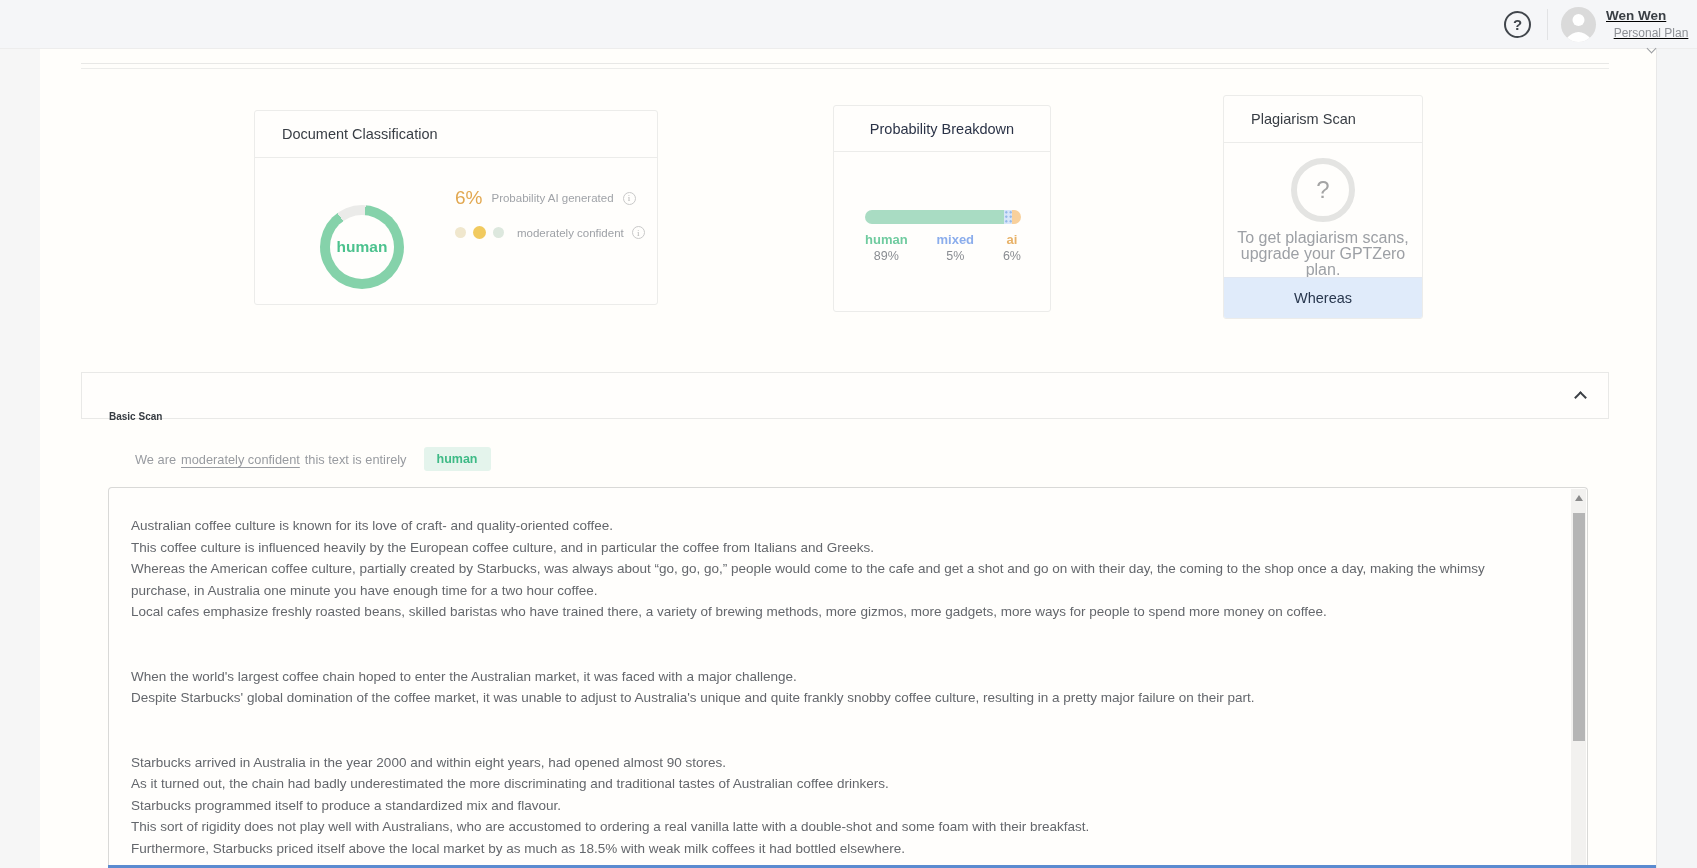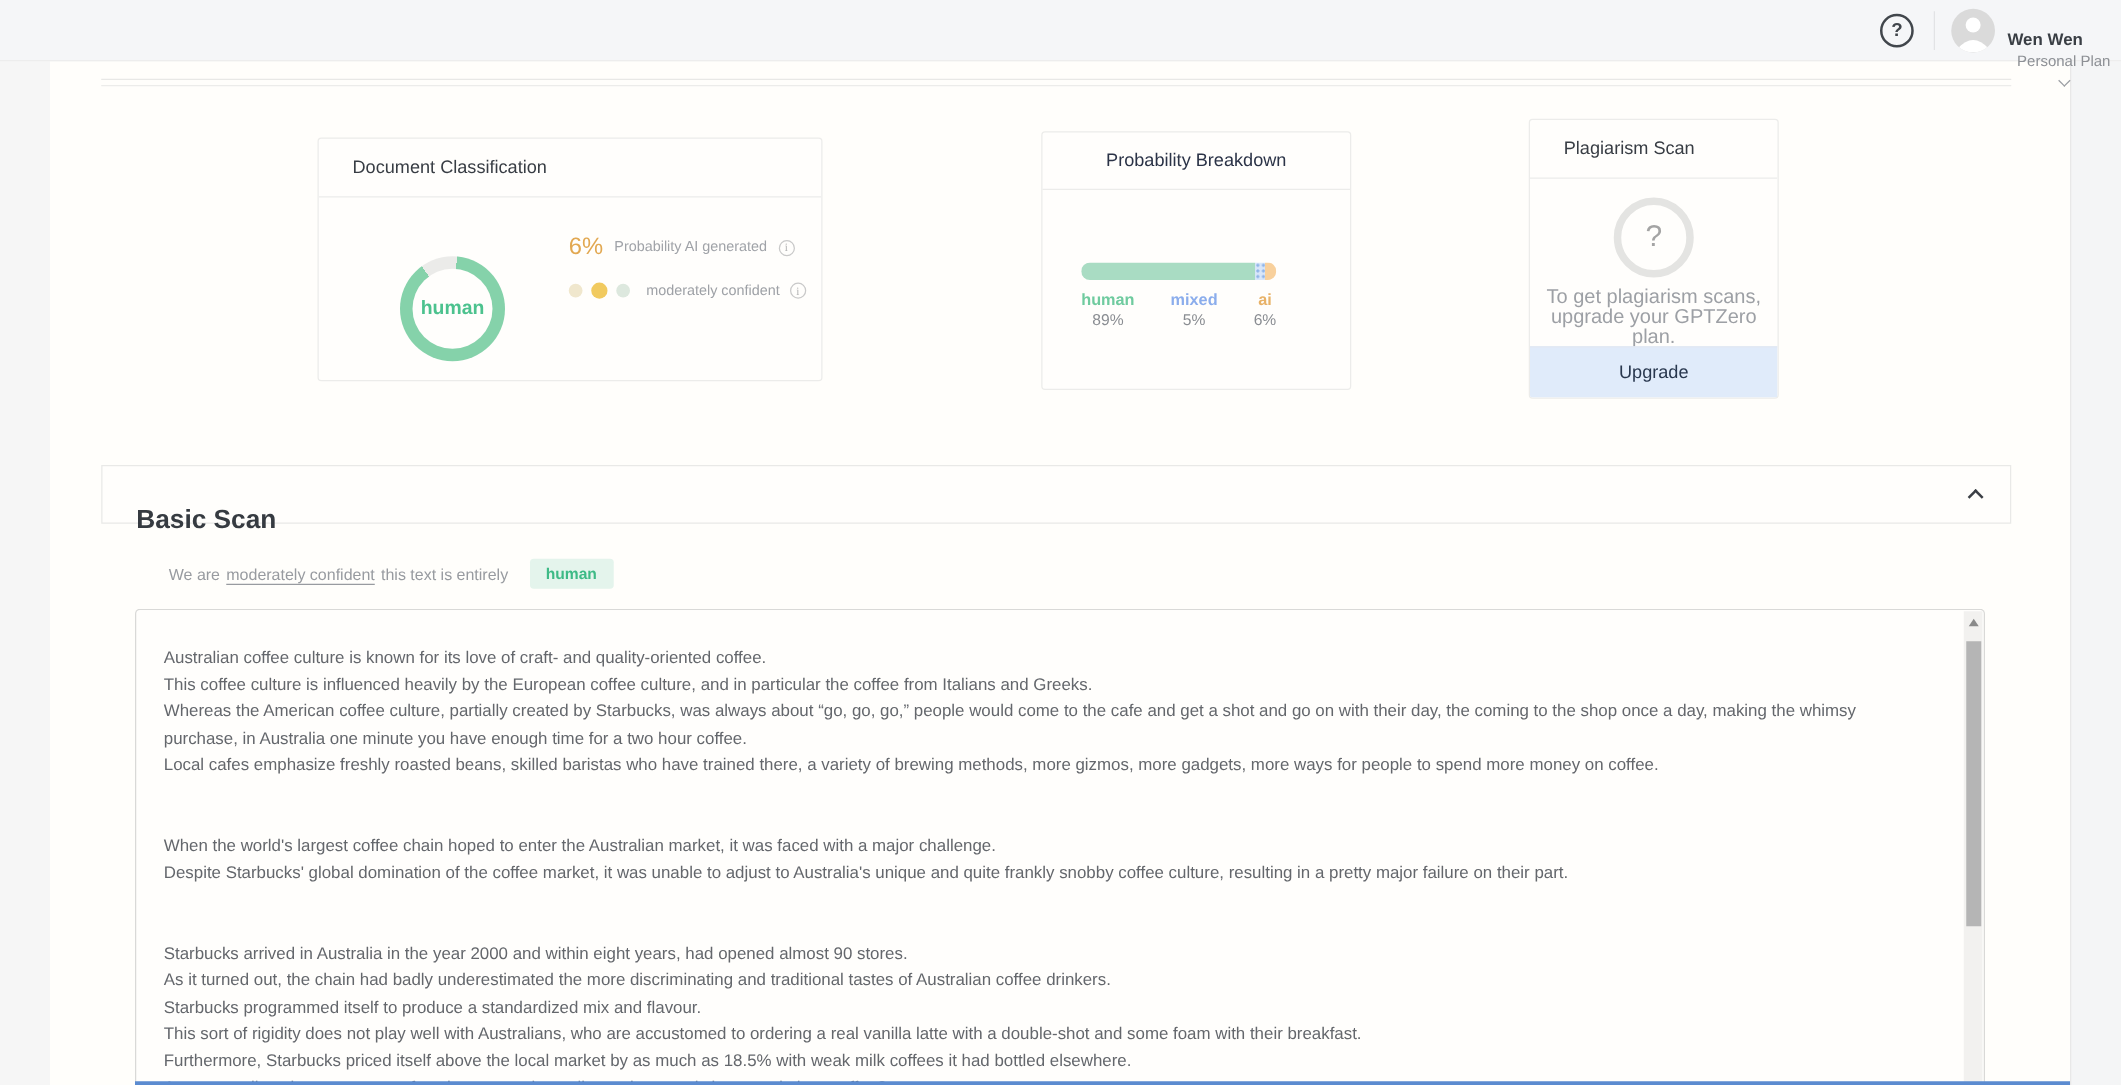--- a/index.html
+++ b/index.html
@@ -11,21 +11,21 @@
     background:#f5f6f8; border-bottom:1px solid #ededed; z-index:5; }
   .help-btn { position:absolute; left:1504px; top:11px; width:27px; height:27px;
     border:2px solid #41464c; border-radius:50%; color:#41464c; font-size:15px;
     font-weight:bold; display:flex; align-items:center; justify-content:center;
     cursor:pointer; background:transparent; }
   .topbar-divider { position:absolute; left:1547px; top:9px; width:1px; height:31px;
     background:#e2e3e5; }
   .avatar { position:absolute; left:1561px; top:7px; width:35px; height:35px;
     border-radius:50%; background:#dadada; overflow:hidden; }
   .avatar svg { width:35px; height:35px; display:block; }
-  .user-block { position:absolute; left:1606px; top:22px; width:90px; }
+  .user-block { position:absolute; left:1606px; top:6px; width:90px;text-decoration:underline; }
   .user-name { font-size:13.5px; font-weight:bold; color:#3a3f45; line-height:19px; white-space:nowrap; }
   .user-plan-row { display:flex; align-items:center; gap:6px; cursor:pointer;flex-direction:column; }
   .user-plan { font-size:12px; color:#8d9095; line-height:17px; white-space:nowrap; }
   .chev-down { width:7px; height:7px; border-left:1.5px solid #9a9da2; border-bottom:1.5px solid #9a9da2;
     transform:rotate(-45deg); margin-top:-3px; }
 
   
   .main-white { position:absolute; left:40px; top:49px; width:1616px; height:819px;
     background:#fffefb; }
   .right-strip { position:absolute; left:1656px; top:49px; width:41px; height:819px;
@@ -56,21 +56,21 @@
   .conf-dots { display:flex; align-items:center; gap:7px; }
   .dot { border-radius:50%; }
   .dot-low   { width:11px; height:11px; background:#f0e7cd; }
   .dot-mid   { width:13px; height:13px; background:#f1ca5f; }
   .dot-high  { width:11px; height:11px; background:#dde8de; }
   .conf-label { font-size:11.5px; color:#9ea1a6; margin-left:5px; }
   .info-icon { width:13px; height:13px; border:1px solid #c9c9c9; border-radius:50%;
     color:#b3b3b3; font-size:9px; display:inline-flex; align-items:center;
     justify-content:center; font-family:"Liberation Serif", serif; cursor:pointer; flex:none; }
 
-  .pb-card { left:833px; top:105px; width:248px; height:207px; }
+  .pb-card { left:833px; top:105px; width:218px; height:207px; }
   .pb-card .card-head { height:46px; justify-content:center; }
   .pb-card .card-title { color:#2b3347; }
   .pb-body { position:relative; padding:58px 31px 0 31px; }
   .pb-bar { display:flex; height:14px; border-radius:7px; overflow:hidden; width:156px; }
   .pb-seg { height:100%; }
   .pb-seg.dotted { background-image:radial-gradient(circle, #8fb4e8 1.1px, transparent 1.3px);
     background-size:4.5px 4.5px; }
   .pb-labels { display:flex; justify-content:space-between; margin-top:7px; width:156px; }
   .pb-col { text-align:center; }
   .pb-col .lab { font-size:13px; font-weight:bold; line-height:17px; }
@@ -84,21 +84,21 @@
     color:#a4a4a4; font-size:24px; font-weight:500; }
   .ps-msg { font-size:16px; color:#9da0a5; line-height:16px; width:182px; margin:0 auto; }
   .upgrade-btn { position:absolute; left:0; bottom:0; width:100%; height:41px;
     background:#e0ebfa; border:none; border-top:1px solid #e2e8f2; color:#28374e;
     font-size:14.5px; cursor:pointer; font-family:inherit; }
 
   
   .basic-bar { position:absolute; left:81px; top:372px; width:1528px; height:47px;
     background:#fffefc; border:1px solid #e9e9e7; display:flex; align-items:center;
     justify-content:space-between; padding:0 23px 0 27px; }
-  .basic-title { font-size:21px; font-weight:bold; color:#363b41;margin-top:41px; }
+  .basic-title { font-size:10px; font-weight:bold; color:#363b41;margin-top:41px; }
   .chev-up { width:9px; height:9px; border-left:2px solid #3b3f45; border-top:2px solid #3b3f45;
     transform:rotate(45deg); margin-top:4px; cursor:pointer; }
 
   .verdict { position:absolute; left:135px; top:447px; display:flex; align-items:center;
     gap:5px; font-size:12.8px; color:#989ba0; }
   .verdict .underlined { text-decoration:underline; text-underline-offset:3px; }
   .verdict-badge { background:#e4f4ec; color:#3eba86; font-weight:bold; font-size:12.5px;
     padding:5px 13px; border-radius:3px; margin-left:12px; }
 
   
@@ -198,21 +198,21 @@
 </div>
 
 <div class="card ps-card">
   <div class="card-head">
     <span class="card-title">Plagiarism Scan</span>
   </div>
   <div class="ps-body">
     <div class="ps-ring">?</div>
     <div class="ps-msg">To get plagiarism scans, upgrade your GPTZero plan.</div>
   </div>
-  <button class="upgrade-btn">Upgrade</button>
+  <button class="upgrade-btn">Whereas</button>
 </div>
 
 <div class="basic-bar">
   <span class="basic-title">Basic Scan</span>
   <span class="chev-up"></span>
 </div>
 
 <div class="verdict">
   <span>We are</span>
   <span class="underlined">moderately confident</span>

